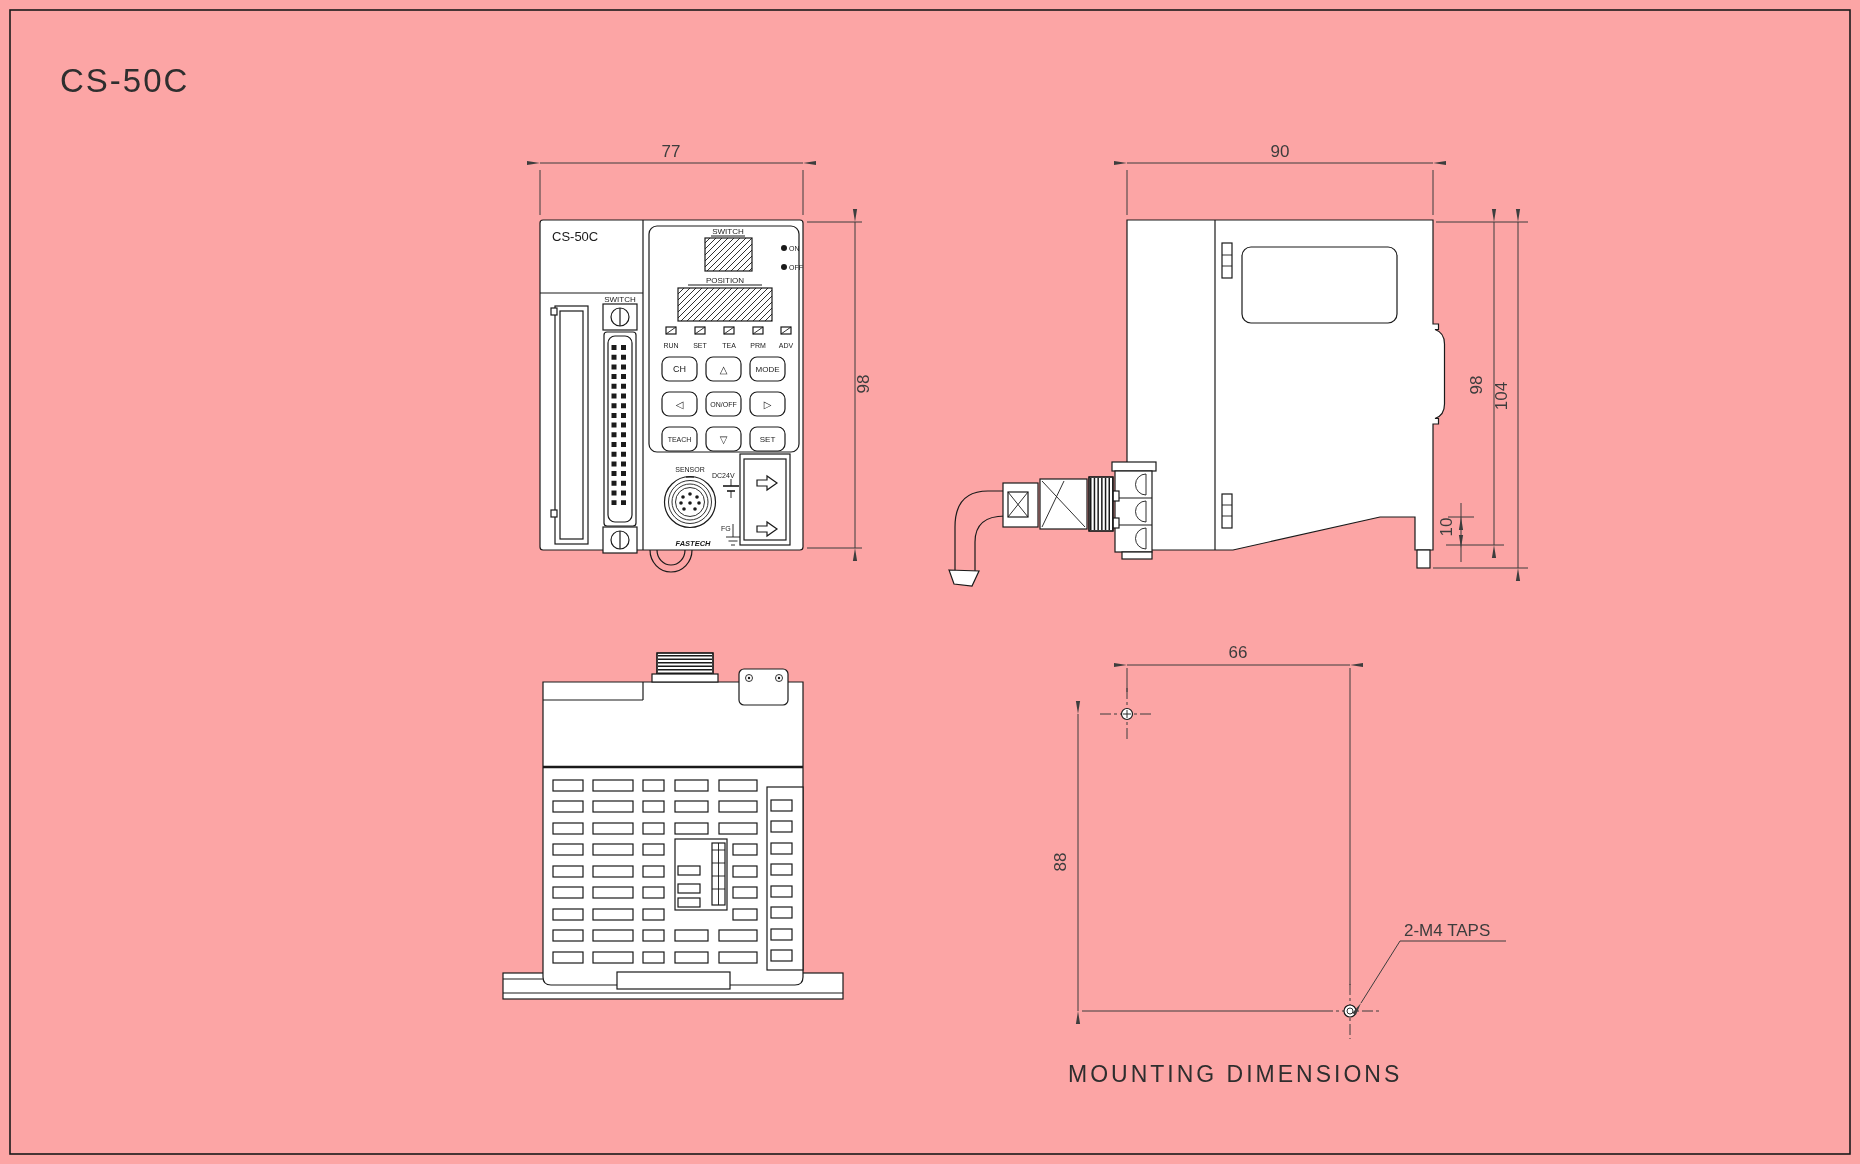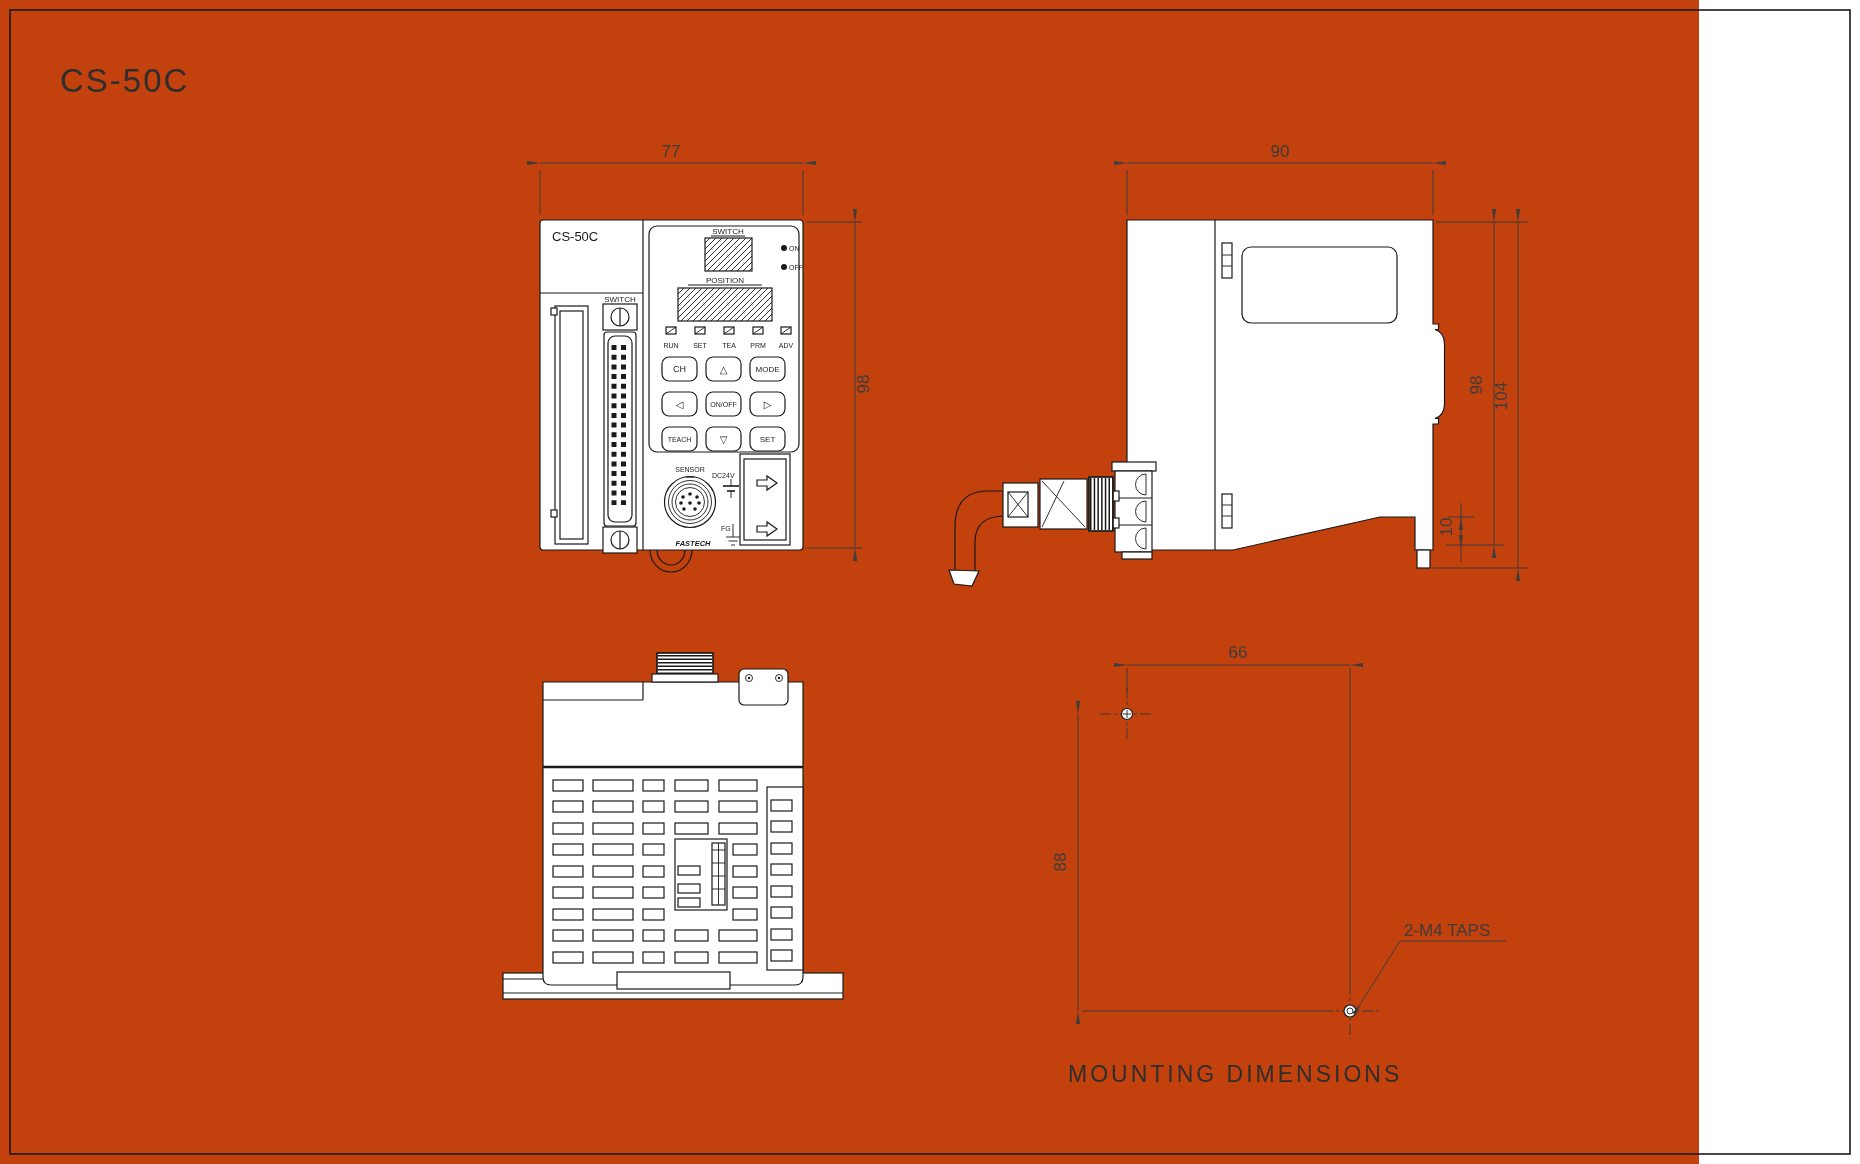--- a/index.html
+++ b/index.html
@@ -1,16 +1,16 @@
 <!DOCTYPE html>
 <html><head>
 <meta charset="utf-8">
 <style>
   html,body{margin:0;padding:0;background:#fff;}
-  .stage{position:relative;width:1699px;height:1164px;background:#c2410c;}
+  .stage{position:relative;width:1860px;height:1164px;background:#fca5a5;}
   svg text{font-family:"Liberation Sans",sans-serif;fill:#1a1a1a;}
   .ttl{font-size:33px;letter-spacing:2px;fill:#2e2e2e;}
   .cap{font-size:23px;letter-spacing:3px;fill:#2e2e2e;}
   .dim{font-size:17px;fill:#3d3d3d;}
   .t7{font-size:7px;}
   .t8{font-size:8px;}
   .t9{font-size:9px;}
   .t10{font-size:10px;}
   .t13{font-size:13px;}
   .logo{font-size:7.5px;font-style:italic;font-weight:bold;}

